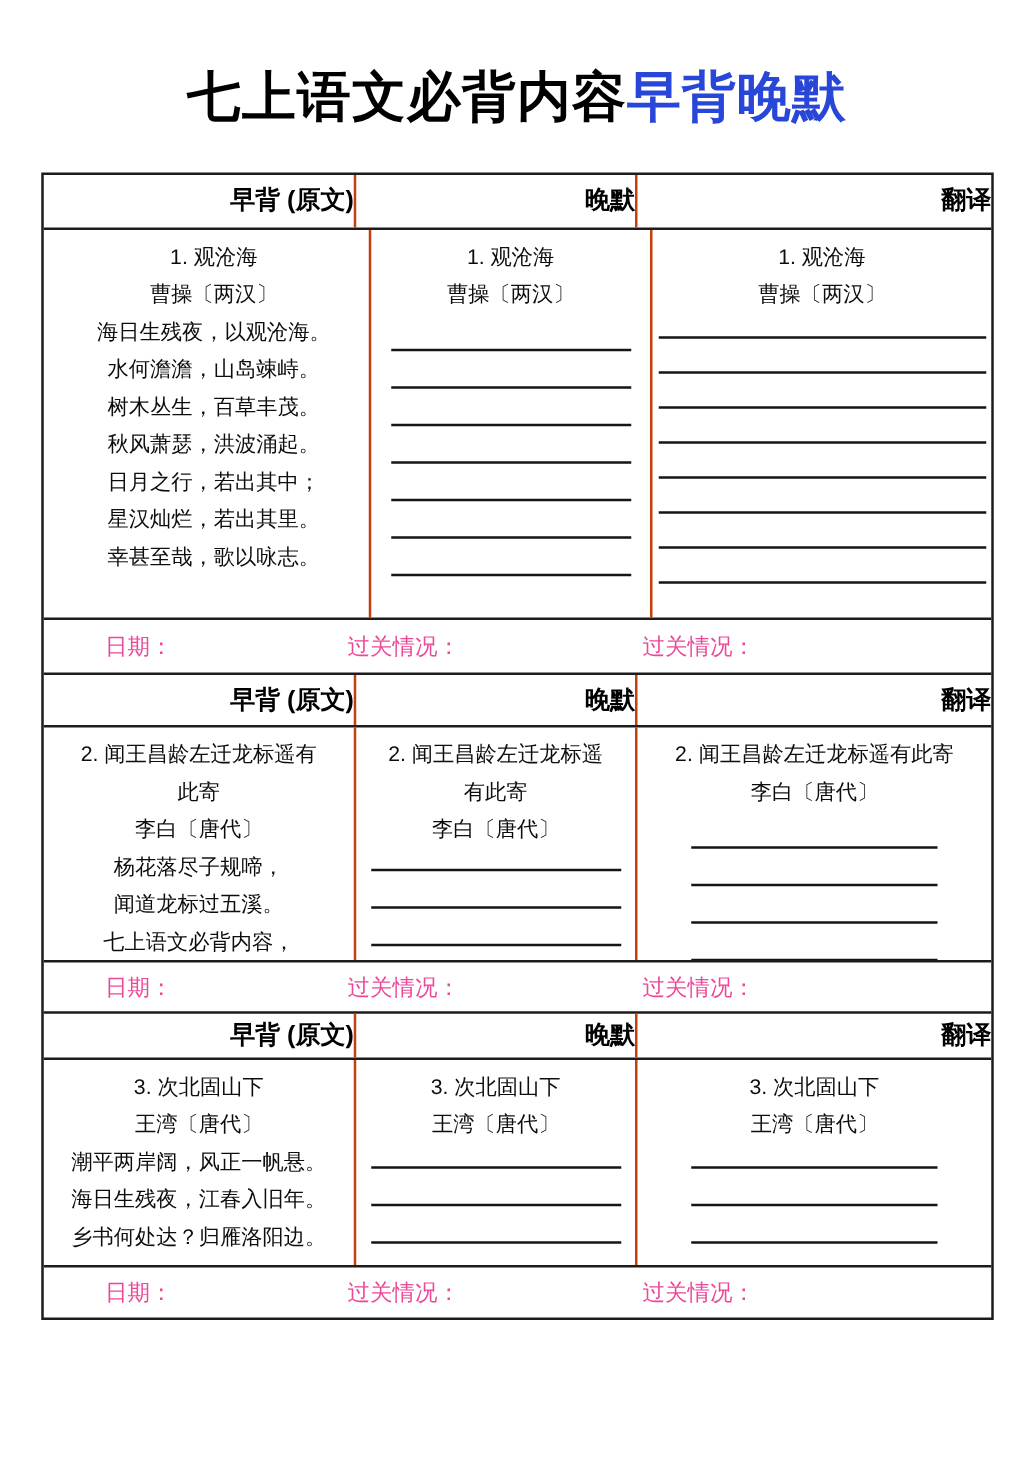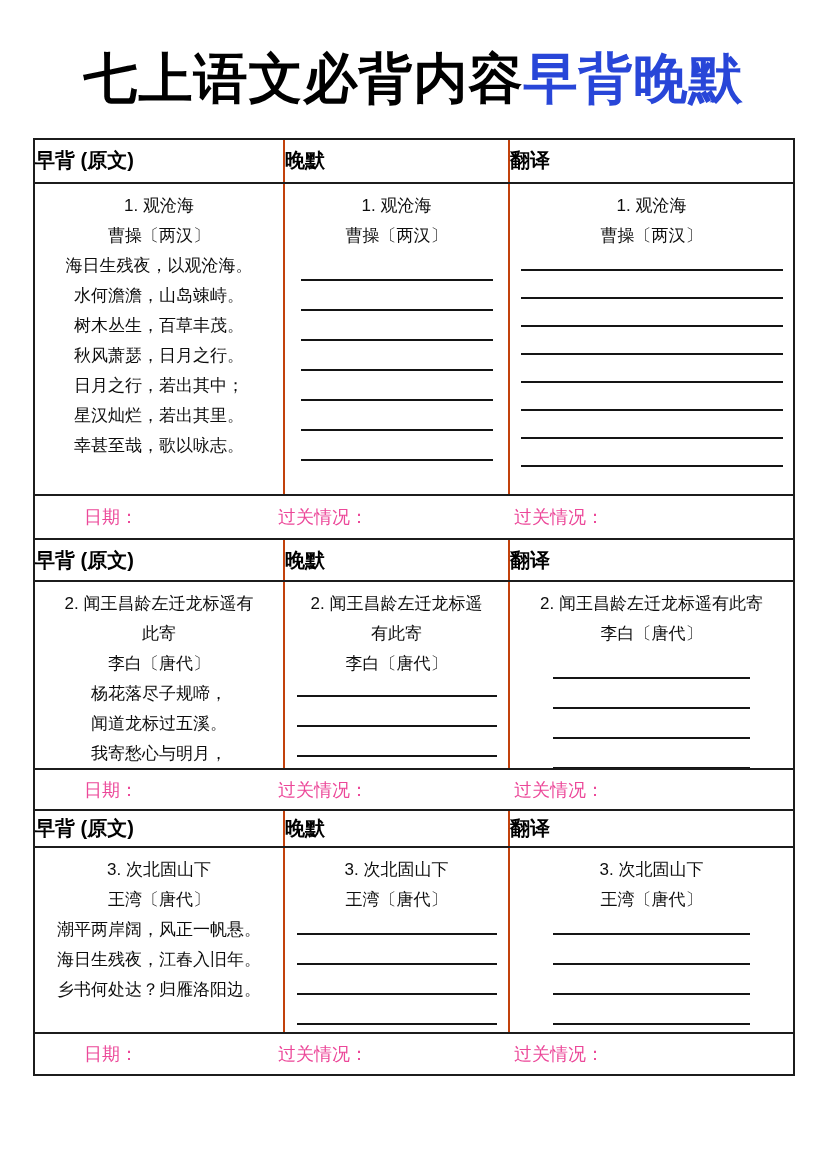--- a/index.html
+++ b/index.html
@@ -9,21 +9,21 @@
     font-family: "Liberation Sans", sans-serif;
     color: #111;
     position: relative;
   }
   
   .page-title {
     margin: 52px 0 0 0;
     text-align: center;
     font-family: "Liberation Serif", serif;
     font-weight: 900;
-    font-size: 54px;
+    font-size: 43px;
     letter-spacing: 1px;
     line-height: 54px;
     color: #000;
   }
   
   .sheet-table {
     position: absolute;
     left: 33px; top: 138px;
     width: 762px;
     border: 2px solid #1c1c1c;
@@ -31,31 +31,31 @@
   }
   .row { display: grid; grid-template-columns: 248px 225px 1fr; }
   .row + .row, section + section .row:first-child { border-top: 2px solid #1c1c1c; }
   .hcell, .cell { border-left: 2px solid #c2410c; }
   .hcell:first-child, .cell:first-child { border-left: none; }
 
   .head { height: 42px; }
   .hcell {
     font-weight: bold;
     font-size: 20px;
-    text-align: left;
+    text-align: right;
     line-height: 40px;
     color: #000;
   }
   .s3h { height: 37px; }
   .s3h .hcell { line-height: 35px; }
 
   .content .cell { padding-top: 7px; overflow: hidden; }
-  .content.s1 { height: 312px; }
+  .content.s1 { height: 312px; padding-left: 12px; }
   .content.s2 { height: 188px; }
-  .content.s3 { height: 186px; }
+  .content.s3 { height: 166px; }
 
   .ptitle, .pauthor, .pline {
     font-size: 17px;
     line-height: 30px;
     text-align: center;
     white-space: normal;
     color: #0d0d0d;
   }
   .pline { white-space: nowrap; }
   
@@ -107,21 +107,21 @@
       <div class="hcell">晚默</div>
       <div class="hcell">翻译</div>
     </div>
     <div class="row content s1">
       <div class="cell recite">
         <div class="ptitle">1. 观沧海</div>
         <div class="pauthor">曹操〔两汉〕</div>
         <div class="pline">海日生残夜，以观沧海。</div>
         <div class="pline">水何澹澹，山岛竦峙。</div>
         <div class="pline">树木丛生，百草丰茂。</div>
-        <div class="pline">秋风萧瑟，日月之行。</div>
+        <div class="pline">秋风萧瑟，洪波涌起。</div>
         <div class="pline">日月之行，若出其中；</div>
         <div class="pline">星汉灿烂，若出其里。</div>
         <div class="pline">幸甚至哉，歌以咏志。</div>
       </div>
       <div class="cell dict">
         <div class="ptitle">1. 观沧海</div>
         <div class="pauthor">曹操〔两汉〕</div>
         <div class="blanks">
             <div class="blank-line"></div>
             <div class="blank-line"></div>
@@ -159,21 +159,21 @@
       <div class="hcell">早背 (原文)</div>
       <div class="hcell">晚默</div>
       <div class="hcell">翻译</div>
     </div>
     <div class="row content s2">
       <div class="cell recite">
         <div class="ptitle">2. 闻王昌龄左迁龙标遥有此寄</div>
         <div class="pauthor">李白〔唐代〕</div>
         <div class="pline">杨花落尽子规啼，</div>
         <div class="pline">闻道龙标过五溪。</div>
-        <div class="pline">我寄愁心与明月，</div>
+        <div class="pline">七上语文必背内容，</div>
         <div class="pline">随君直到夜郎西。</div>
       </div>
       <div class="cell dict">
         <div class="ptitle">2. 闻王昌龄左迁龙标遥有此寄</div>
         <div class="pauthor">李白〔唐代〕</div>
         <div class="blanks">
             <div class="blank-line"></div>
             <div class="blank-line"></div>
             <div class="blank-line"></div>
             <div class="blank-line"></div>

